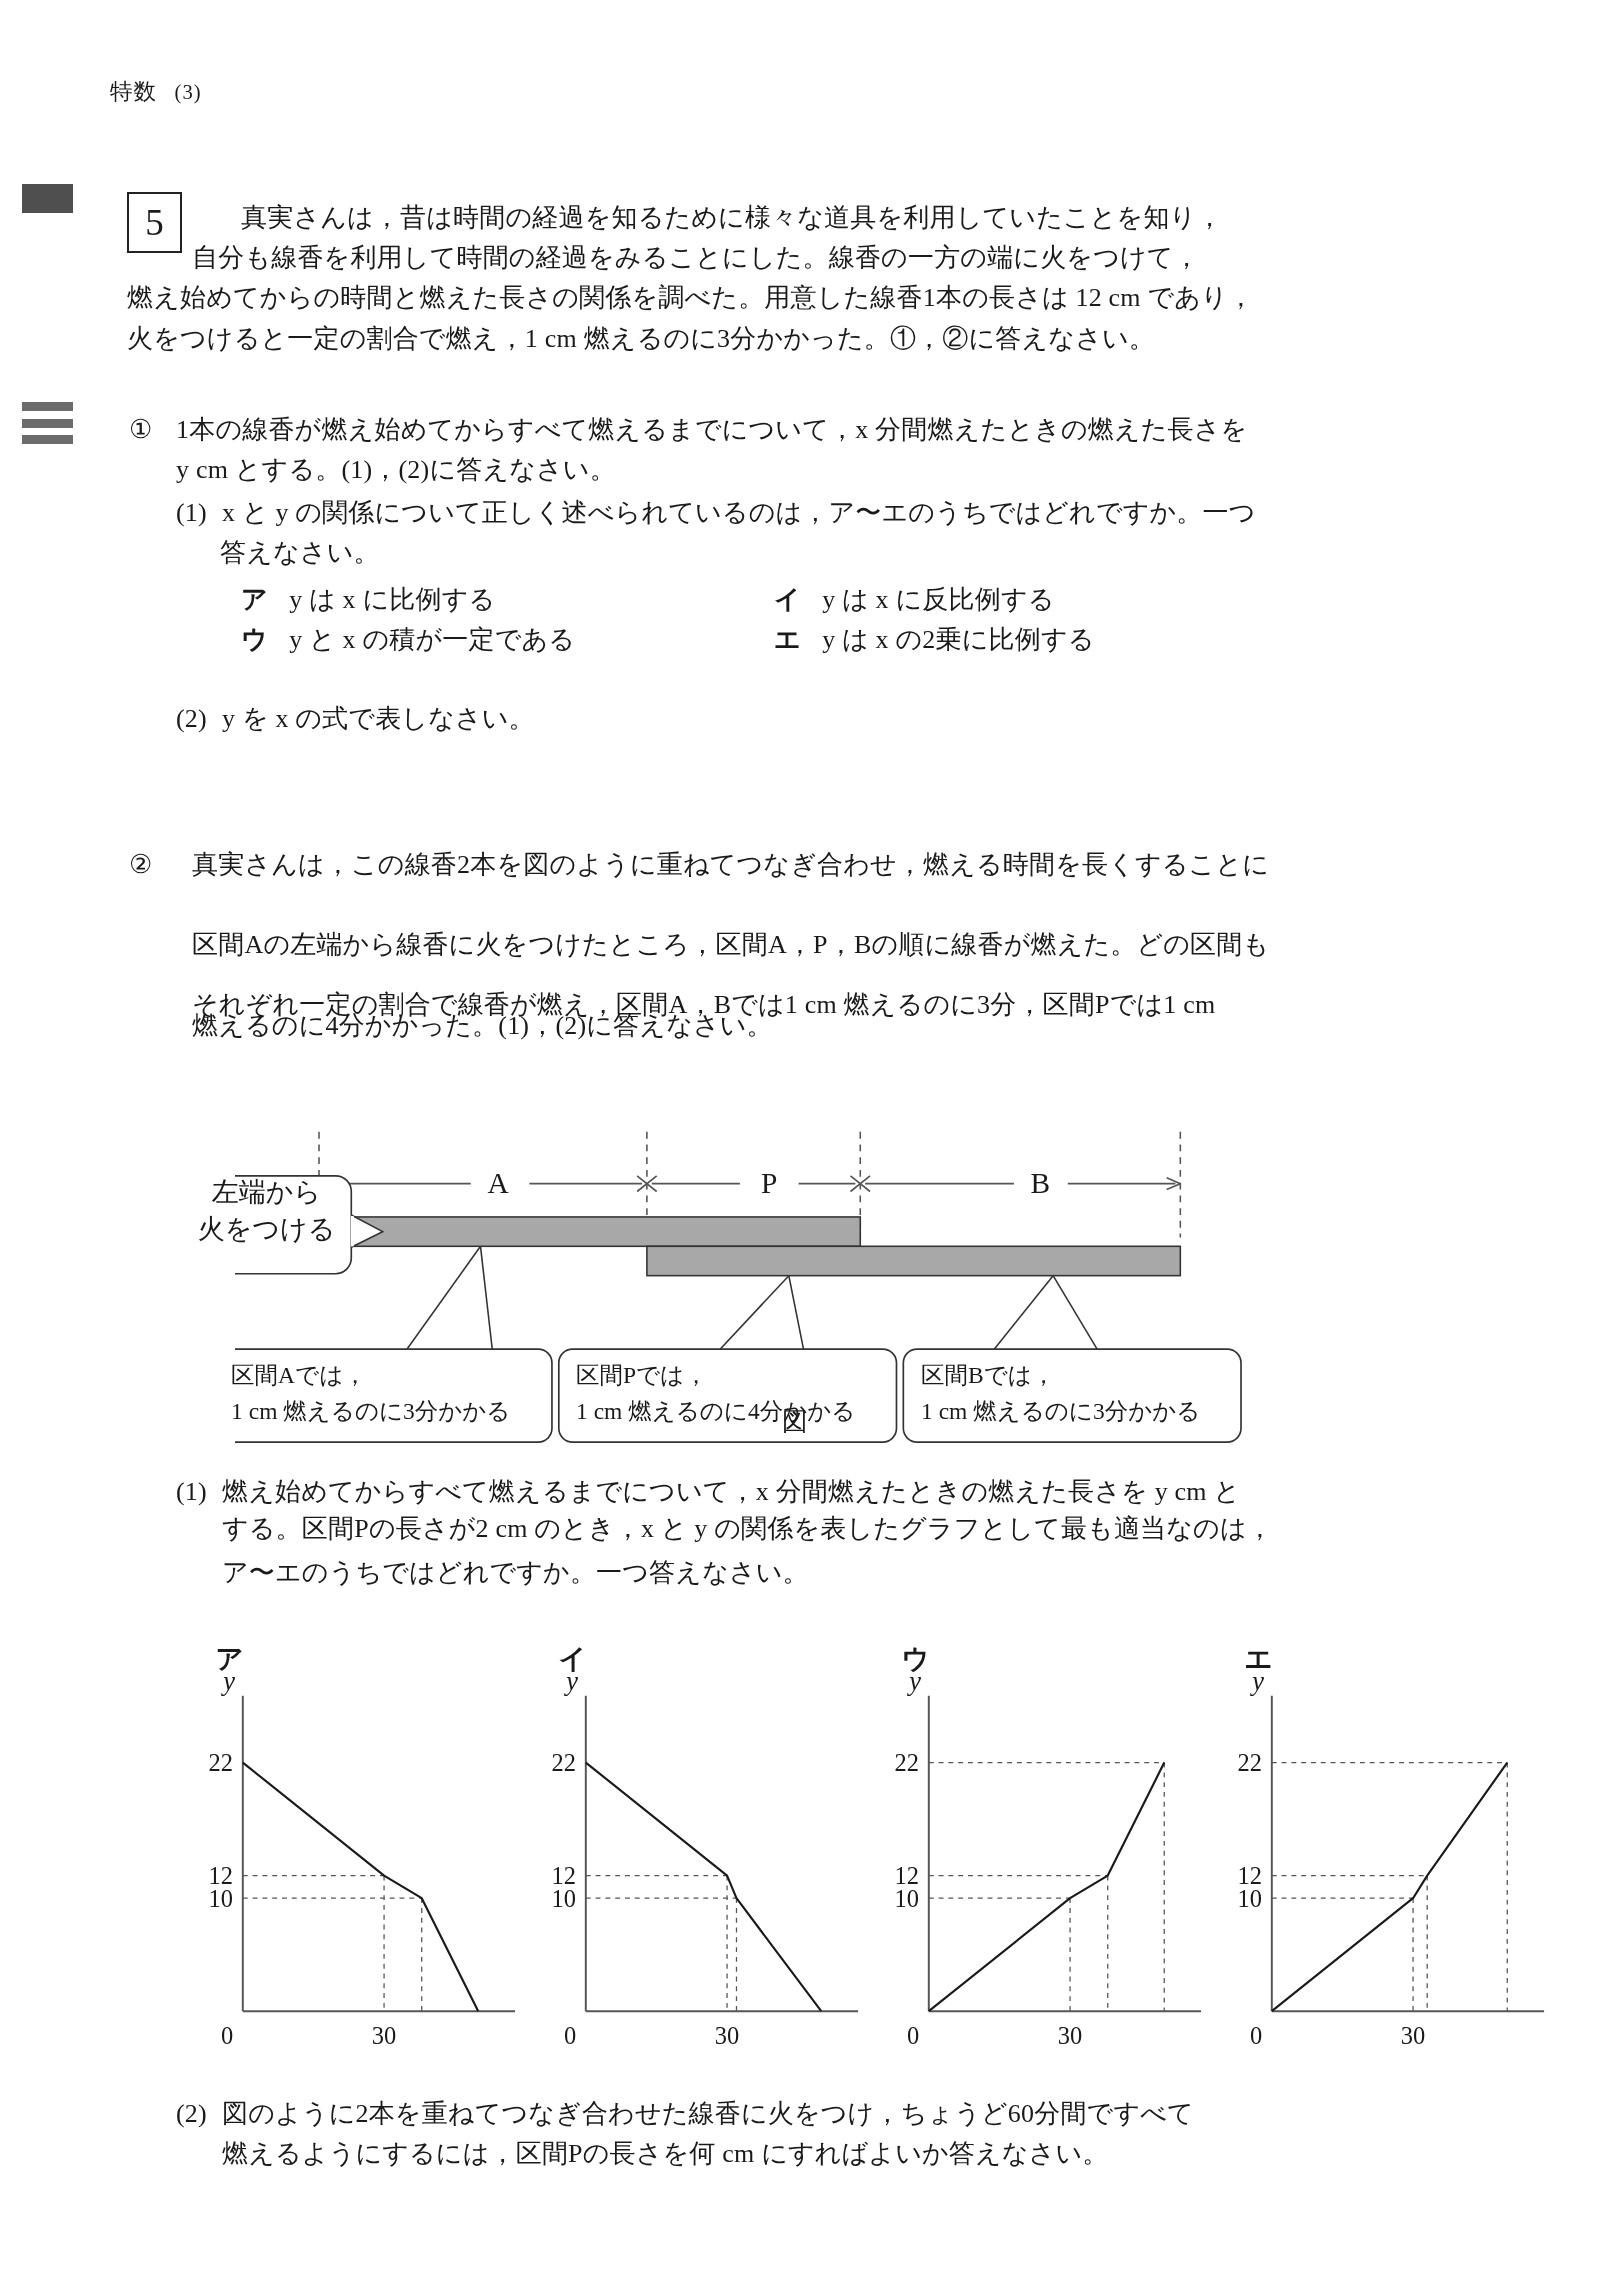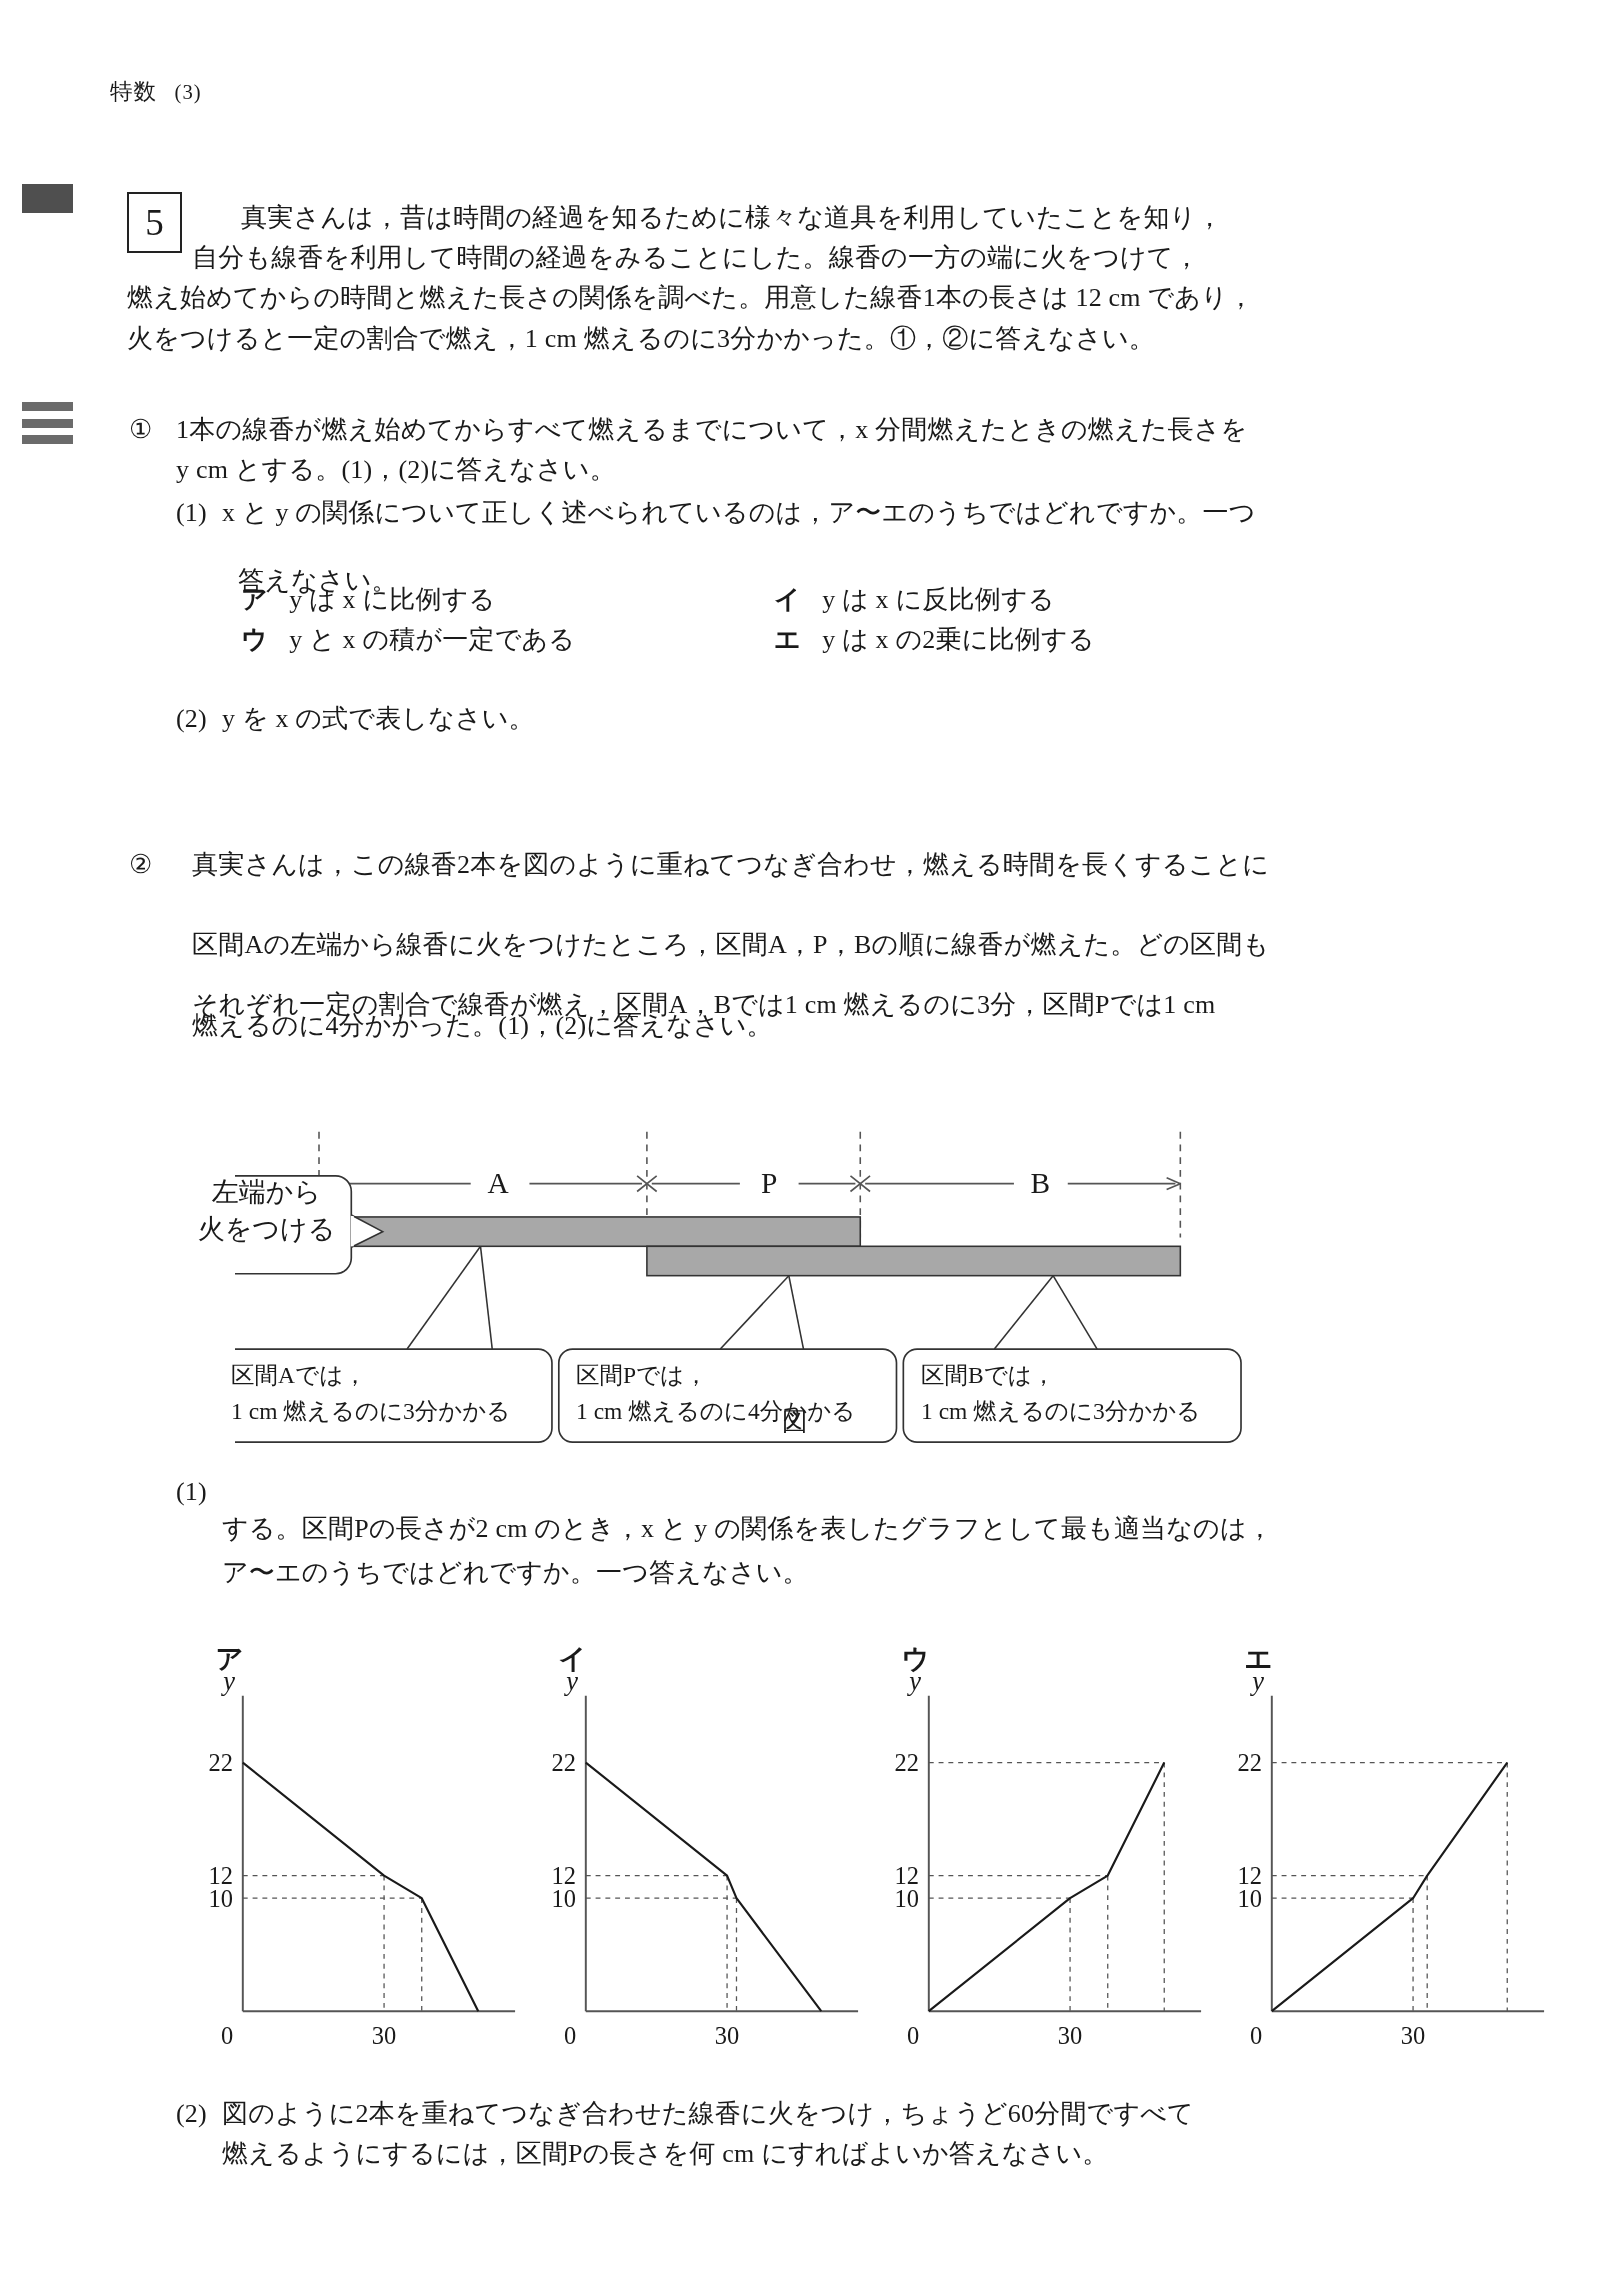--- a/index.html
+++ b/index.html
@@ -66,21 +66,21 @@
   .intro-l2 { left: 192px; top: 238px; }
   .intro-l3 { left: 127px; top: 278px; }
   .intro-l4 { left: 127px; top: 319px; }
 
   .sec1-mark { left: 129px; top: 410px; }
   .sec1-l1   { left: 176px; top: 410px; }
   .sec1-l2   { left: 176px; top: 450px; }
 
   .q11-mark { left: 176px; top: 493px; }
   .q11-l1   { left: 222px; top: 493px; }
-  .q11-l2   { left: 238px; top: 533px; margin-top: 28px; }
+  .q11-l2   { left: 220px; top: 533px; }
 
   .ch-a { left: 241px; top: 580px; }
   .ch-b { left: 241px; top: 620px; }
   .ch-c { left: 774px; top: 580px; }
   .ch-d { left: 774px; top: 620px; }
   .ch-key { font-weight: 600; margin-right: 21.6px; letter-spacing: 0; }
 
   .q12-mark { left: 176px; top: 699px; }
   .q12-l1   { left: 222px; top: 699px; }
 
@@ -238,20 +238,21 @@
     </div>
     <div style="position:absolute;left:686px;top:235px;font-size:23.5px;line-height:36px;">
       <div>区間Bでは，</div>
       <div>1 cm 燃えるのに3分かかる</div>
     </div>
   </div>
 
   <div class="fig-label">図</div>
 
   <div class="txt q21-mark">(1)</div>
+  <div class="txt q21-l1">燃え始めてからすべて燃えるまでについて，x 分間燃えたときの燃えた長さを y cm と</div>
   <div class="txt q21-l2">する。区間Pの長さが2 cm のとき，x と y の関係を表したグラフとして最も適当なのは，</div>
   <div class="txt q21-l3">ア〜エのうちではどれですか。一つ答えなさい。</div>
 
   <div class="graphs">
     <div class="graph-cell g0"><svg width="333" height="431" viewBox="0 0 340 440">
           <text x="30" y="30" font-family="Liberation Sans, sans-serif" font-size="28" font-weight="bold" fill="#1a1a1a">ア</text>
           <line x1="58" y1="241.53846153846152" x2="202.23076923076923" y2="241.53846153846152" stroke="#555" stroke-width="1.3" stroke-dasharray="5 5"></line>
           <line x1="202.23076923076923" y1="241.53846153846152" x2="202.23076923076923" y2="380" stroke="#555" stroke-width="1.3" stroke-dasharray="5 5"></line>
           <line x1="58" y1="264.61538461538464" x2="240.69230769230768" y2="264.61538461538464" stroke="#555" stroke-width="1.3" stroke-dasharray="5 5"></line>
           <line x1="240.69230769230768" y1="264.61538461538464" x2="240.69230769230768" y2="380" stroke="#555" stroke-width="1.3" stroke-dasharray="5 5"></line>

